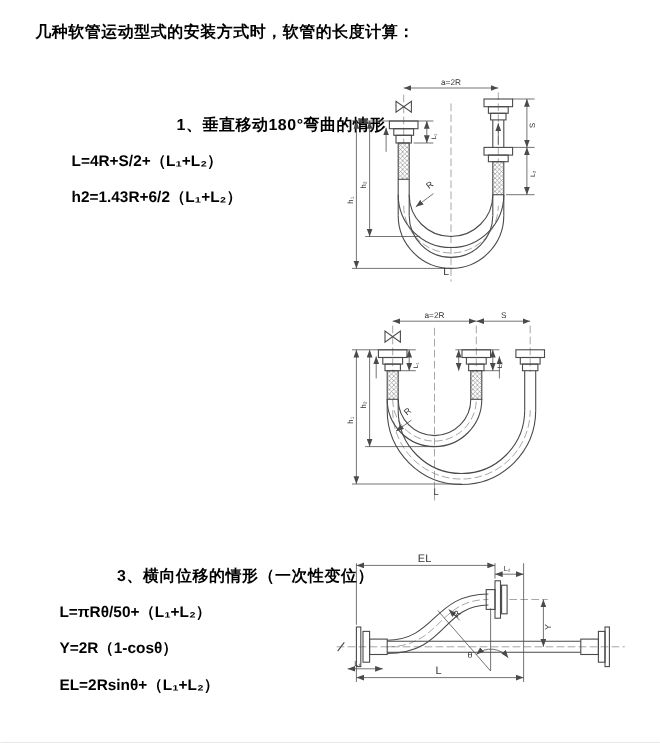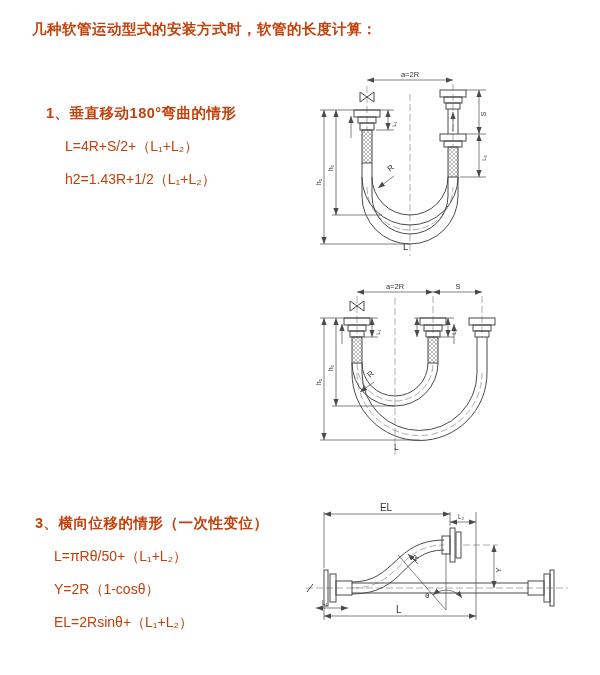--- a/index.html
+++ b/index.html
@@ -1,37 +1,37 @@
 <!DOCTYPE html>
 <html><head>
 <meta charset="utf-8">
 <style>
   html,body{margin:0;padding:0;background:#e8e8e8;}
   .page{position:relative;width:600px;height:675px;background:#ffffff;
-        font-family:"Liberation Sans","DejaVu Sans",sans-serif;color:#c2410c;overflow:hidden;
+        font-family:"Liberation Sans","DejaVu Sans",sans-serif;color:#000000;overflow:hidden;
         box-shadow:0 0 4px rgba(0,0,0,.2);}
   .title{position:absolute;left:32px;top:20px;font-size:14.5px;font-weight:bold;
          letter-spacing:.5px;margin:0;white-space:nowrap;}
   .tblock{position:absolute;width:305px;}
-  .heading{font-size:14.5px;font-weight:bold;letter-spacing:.5px;margin:0 0 7px 0;white-space:nowrap;}
-  .formula{font-size:14px;font-weight:normal;padding-left:19px;line-height:33px;white-space:nowrap;}
+  .heading{font-size:14.5px;font-weight:bold;letter-spacing:.5px;margin:0 0 7px 0;white-space:nowrap;text-align:right;}
+  .formula{font-size:14px;font-weight:bold;padding-left:19px;line-height:33px;white-space:nowrap;}
   svg.diagram{position:absolute;}
   svg text{font-family:"Liberation Sans","DejaVu Sans",sans-serif;}
 </style>
 </head>
 <body>
 
 <div class="page">
 
   <h1 class="title">几种软管运动型式的安装方式时，软管的长度计算：</h1>
 
   <div class="tblock" style="left:46px;top:104px">
     <div class="heading">1、垂直移动180°弯曲的情形</div>
     <div class="formula">L=4R+S/2+（L₁+L₂）</div>
-    <div class="formula">h2=1.43R+1/2（L₁+L₂）</div>
+    <div class="formula">h2=1.43R+6/2（L₁+L₂）</div>
   </div>
 
   <svg class="diagram" style="left:310px;top:66px" width="290" height="200" viewBox="0 0 290 200">
     <defs>
       <marker id="ar1" viewBox="0 0 8 6" markerWidth="7" markerHeight="5.5" refX="8" refY="3" orient="auto-start-reverse" markerUnits="userSpaceOnUse">
         <path d="M0,0L8,3L0,6Z" fill="#4a4a4a"></path>
       </marker>
       <pattern id="hatch1" width="4" height="4" patternUnits="userSpaceOnUse">
         <path d="M0,4L4,0M0,0L4,4" stroke="#8f8f8f" stroke-width="0.6"></path>
       </pattern>

